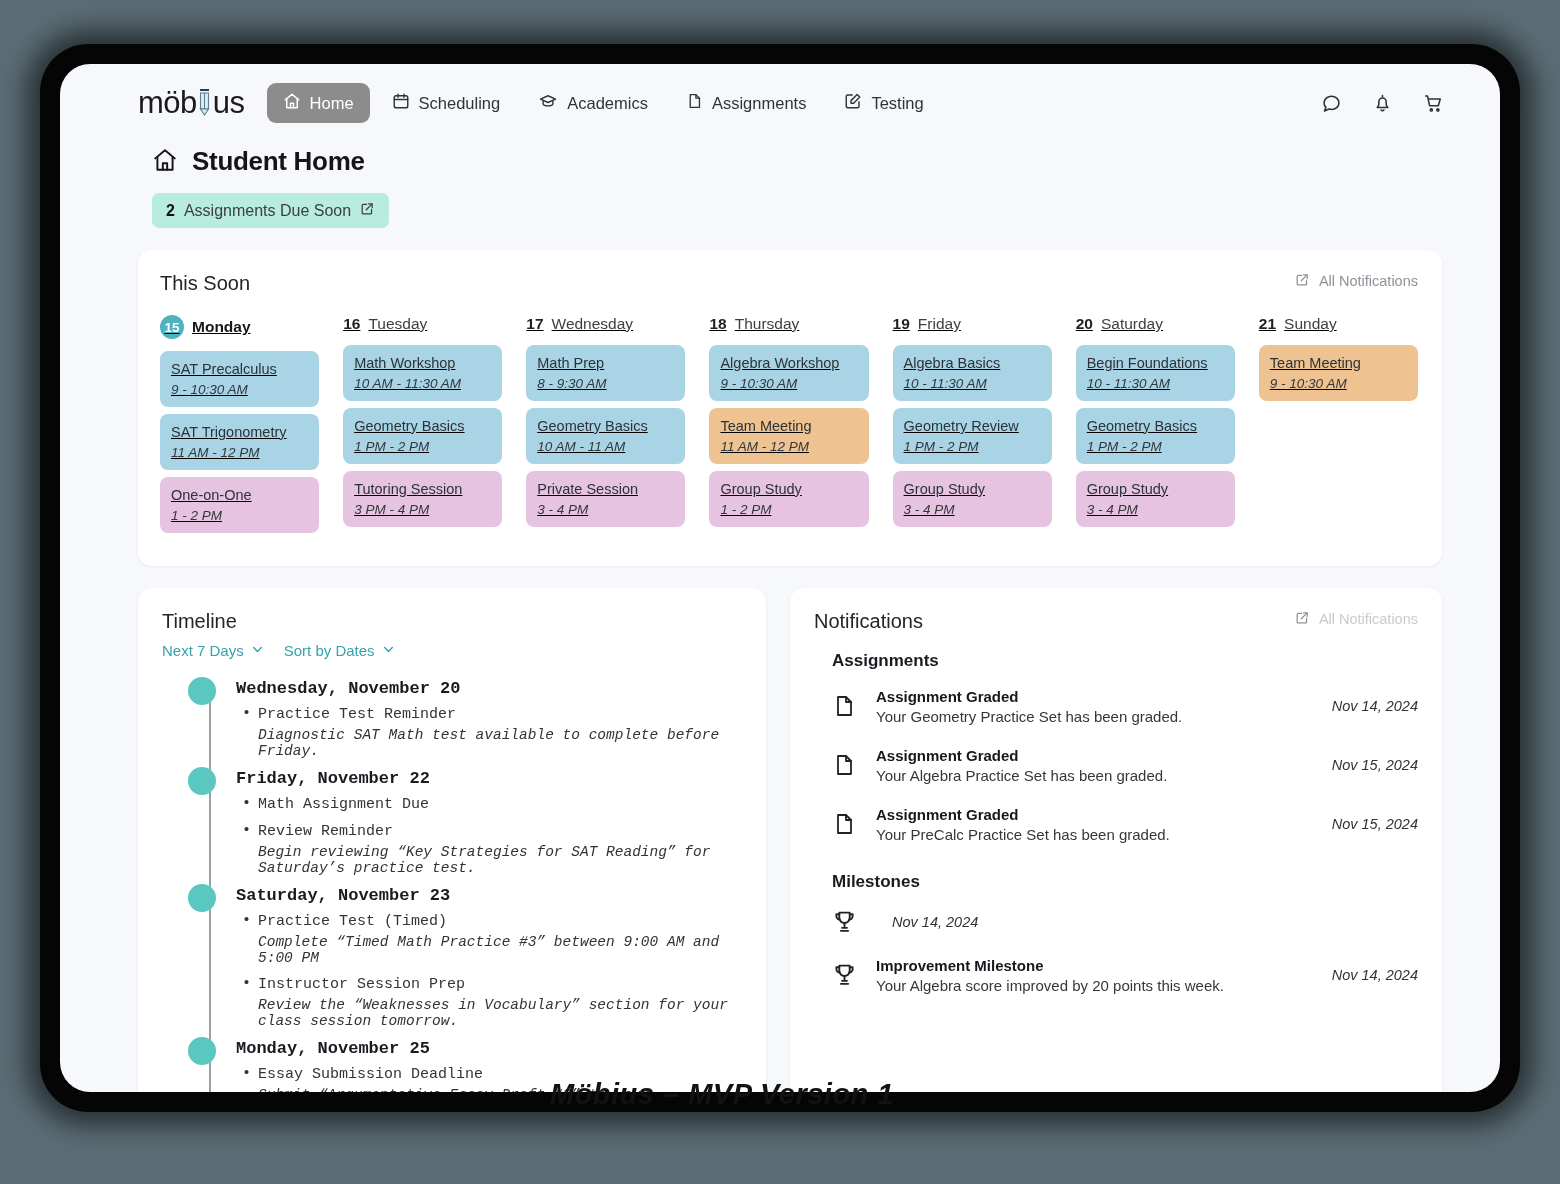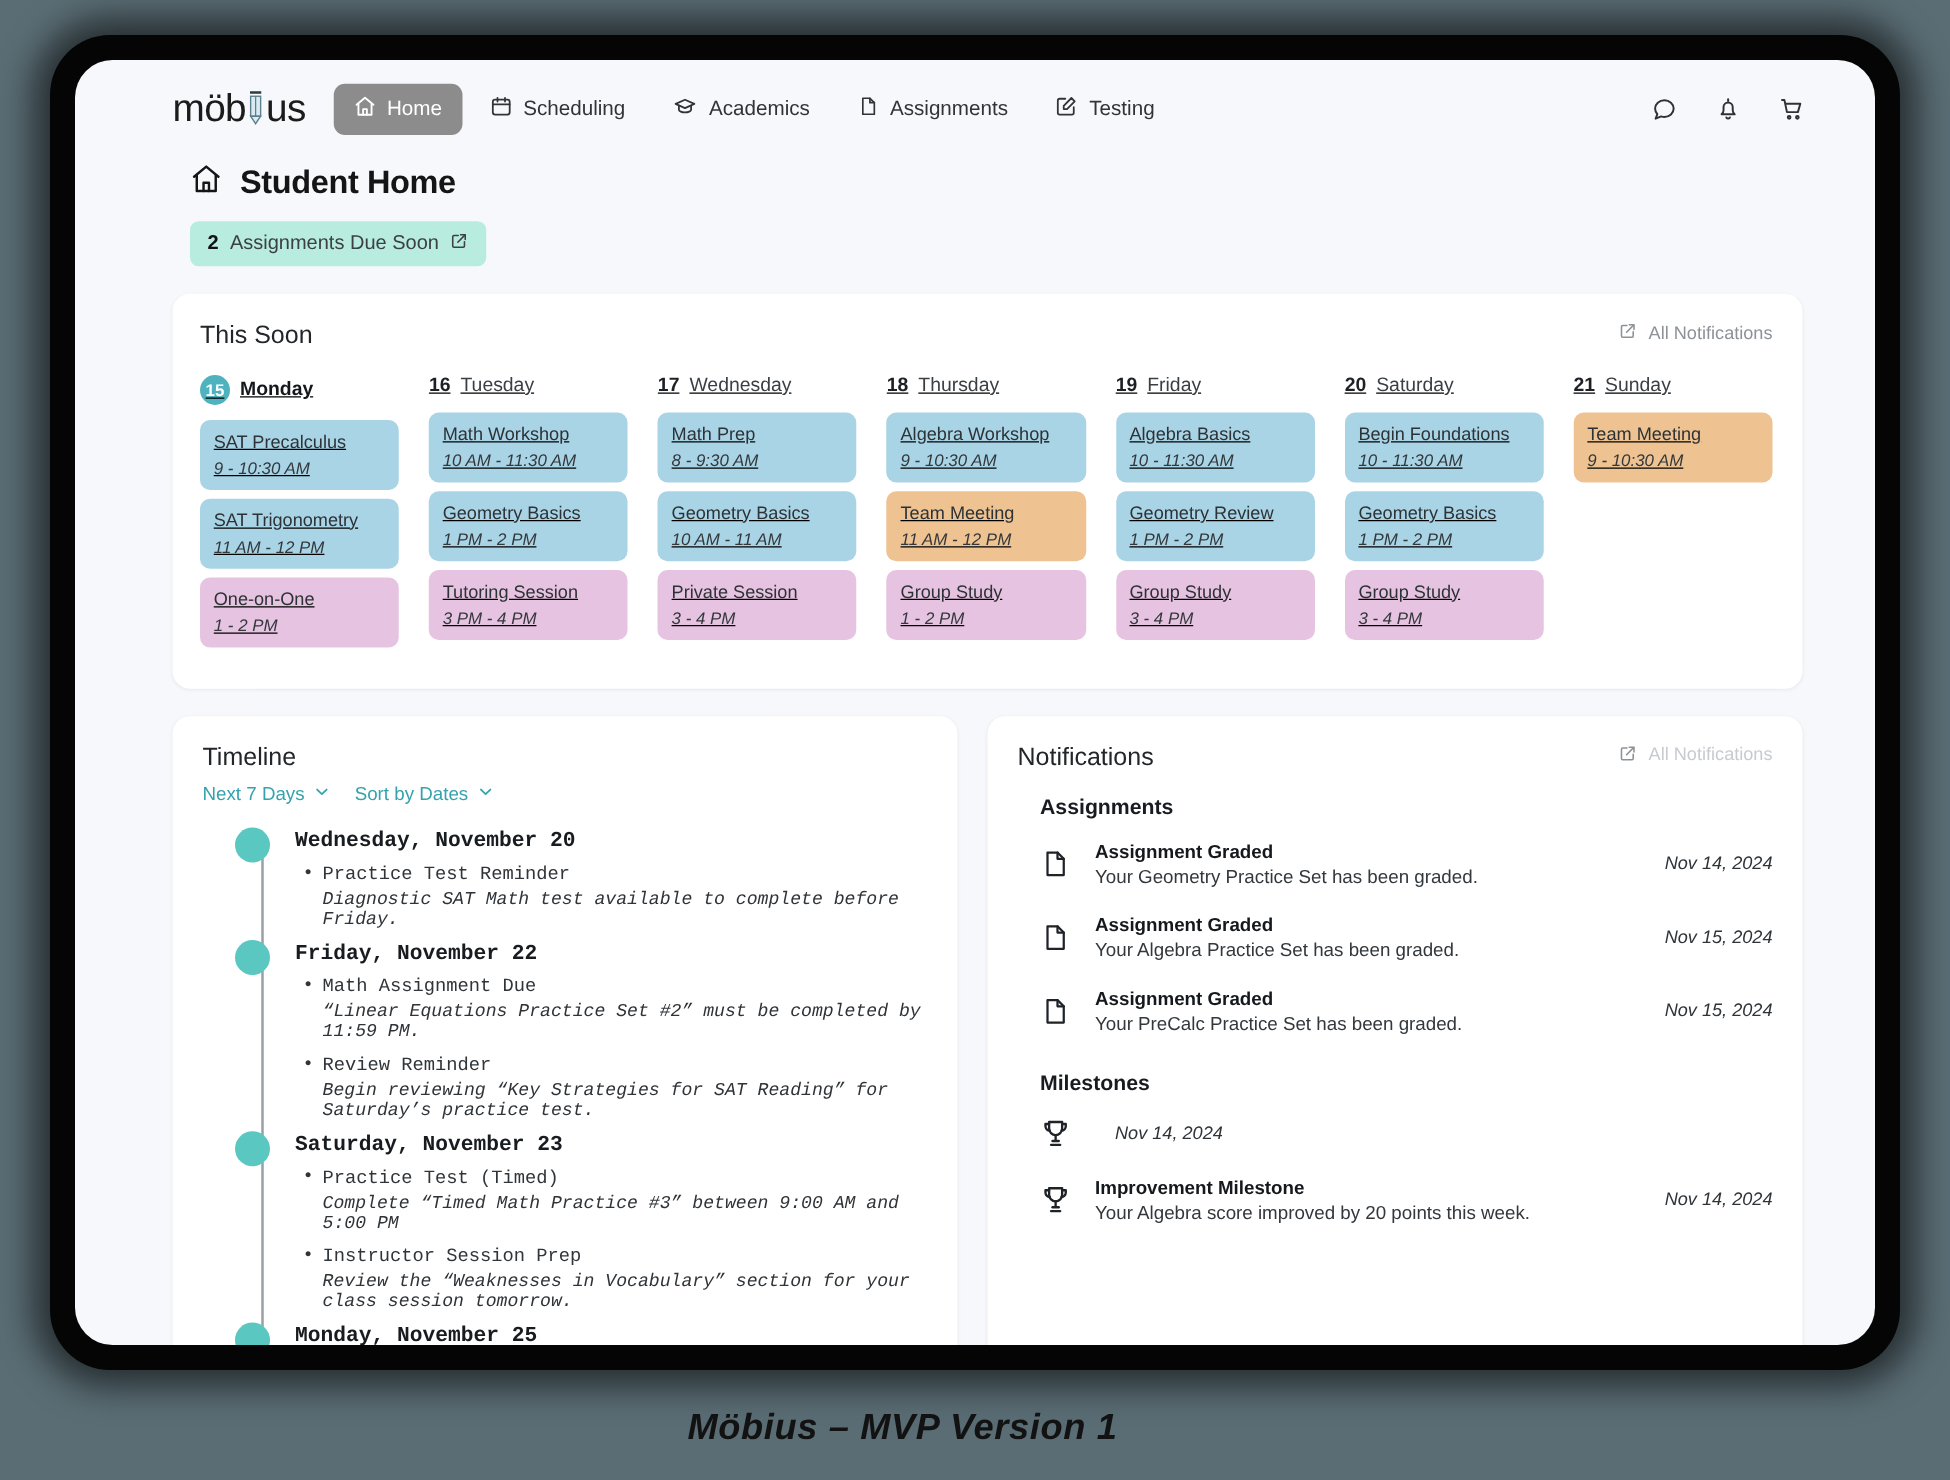--- a/index.html
+++ b/index.html
@@ -9,37 +9,37 @@
     background: #5a6d74;
     overflow: hidden;
   }
   #backdrop {
     position: relative;
     width: 1560px; height: 1184px;
     background: #5a6d74;
   }
   #device {
     position: absolute;
-    left: 40px; top: 28px;
+    left: 40px; top: 44px;
     width: 1480px; height: 1068px;
     background: #050505;
     border-radius: 48px;
     box-shadow: 0 0 26px 14px rgba(0,0,0,0.55);
   }
   #screen {
     position: absolute;
     left: 20px; top: 20px;
     width: 1440px; height: 1028px;
     background: #f7f8fc;
     border-radius: 30px;
     overflow: hidden;
   }
   #caption {
     position: absolute;
-    left: 0; top: 1126px;
+    left: 0; top: 1078px;
     width: 1444px;
     text-align: center;
     font-size: 29px;
     font-weight: bold;
     font-style: italic;
     color: #121212;
     letter-spacing: 0.5px;
   }
 
   
@@ -420,21 +420,20 @@
                   <div class="tl-item">
                     <div class="ttl">Practice Test Reminder</div>
                     <div class="desc">Diagnostic SAT Math test available to complete before Friday.</div>
                   </div>
                 </div>
                 <div class="tl-group">
                   <div class="tl-dot"></div>
                   <div class="tl-date">Friday, November 22</div>
                   <div class="tl-item">
                     <div class="ttl">Math Assignment Due</div>
-                    <div class="desc">“Linear Equations Practice Set #2” must be completed by 11:59 PM.</div>
                   </div>
                   <div class="tl-item">
                     <div class="ttl">Review Reminder</div>
                     <div class="desc">Begin reviewing “Key Strategies for SAT Reading” for Saturday’s practice test.</div>
                   </div>
                 </div>
                 <div class="tl-group">
                   <div class="tl-dot"></div>
                   <div class="tl-date">Saturday, November 23</div>
                   <div class="tl-item">

